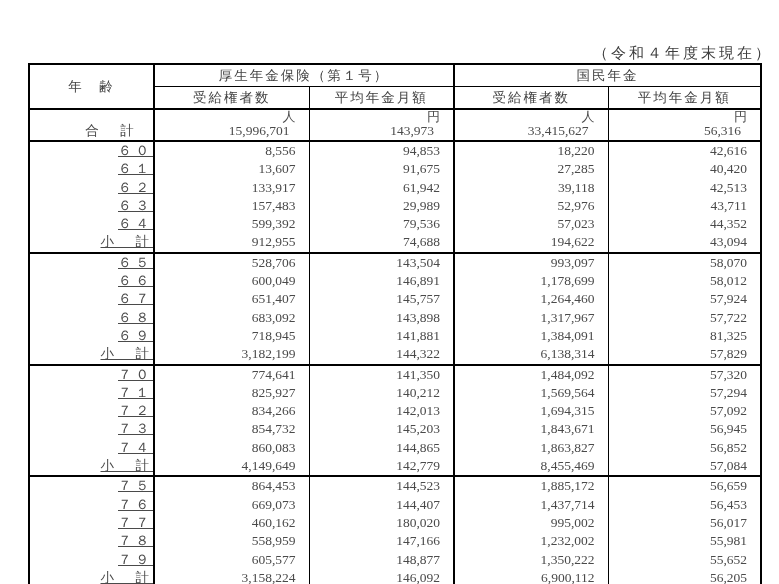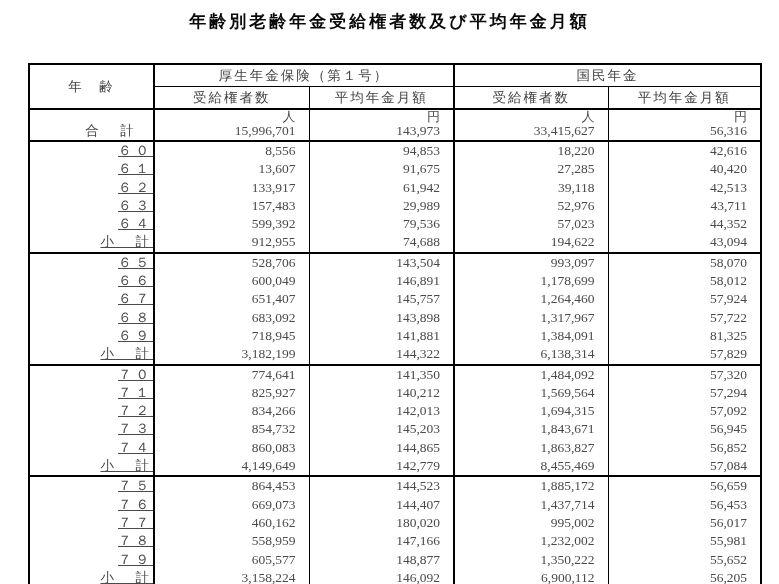--- a/index.html
+++ b/index.html
@@ -63,37 +63,37 @@
   .bb1 { border-bottom: 1px solid #000; }
   .bb2 { border-bottom: 2px solid #000; }
   
   tr.total-row td { height: 30px; vertical-align: top; border-bottom: 2px solid #000; }
   tr.total-row .unit {
     display: block; line-height: 13px; height: 13px;
     text-align: right; padding-right: 13px; font-size: 13px;
   }
   tr.total-row .val {
     display: block; line-height: 16px;
-    text-align: right; padding-right: 13px;
+    text-align: right; padding-right: 19px;
   }
   tr.total-row .lbl {
     display: block; line-height: 16px;
     text-align: center; letter-spacing: 4px; padding-left: 40px;
   }
   
   tbody tr.data-row td { height: 18.3px; line-height: 18.3px; }
   tbody td.num { text-align: right; padding-right: 13px; white-space: nowrap; }
   tbody td.agec { text-align: right; letter-spacing: 4px; white-space: nowrap; text-decoration: underline; }
   tbody tr.subtotal td { border-bottom: 2px solid #000; }
 </style>
 </head>
 <body>
 
 <div class="page">
-  <h1 class="doc-title">年齢別老齢年金受給権者数及び平均年金月額</h1>
+  <div class="as-of-note">（令和４年度末現在）</div>
 
   <table class="pension">
     <colgroup>
       <col style="width:125px">
       <col style="width:155px">
       <col style="width:145px">
       <col style="width:154px">
       <col style="width:153px">
     </colgroup>
     <thead>

